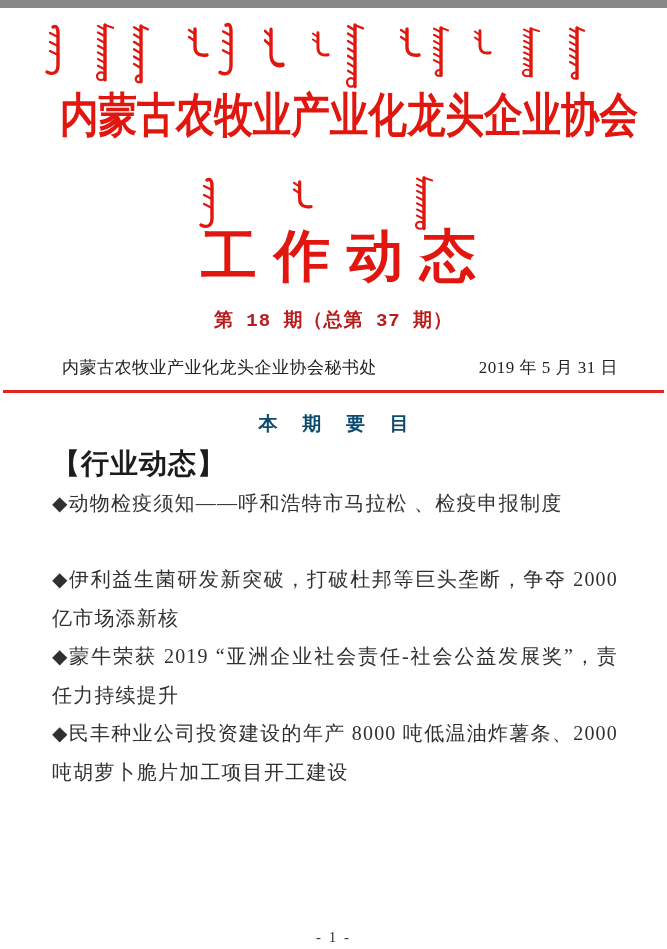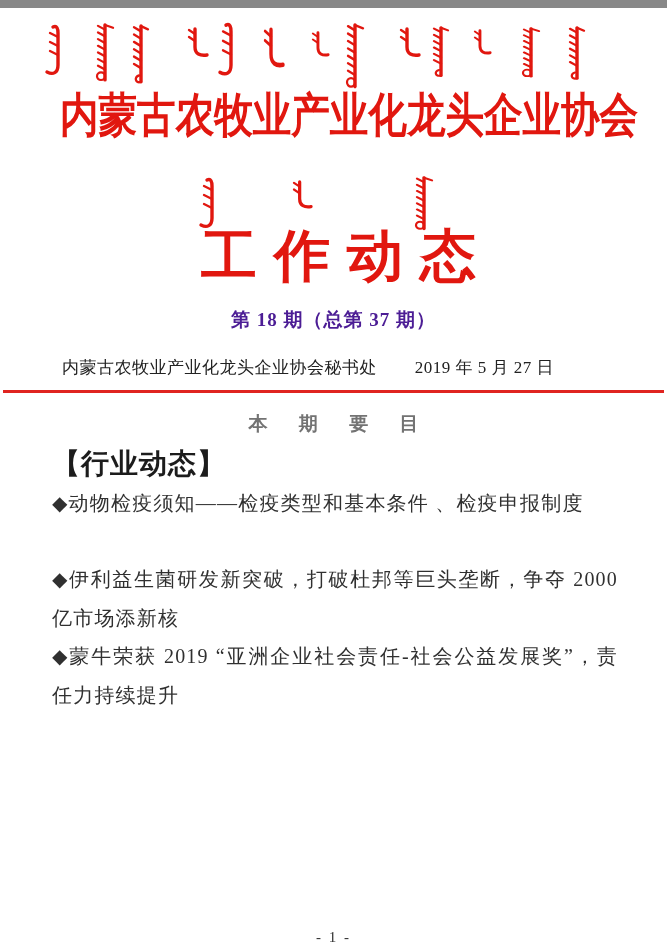--- a/index.html
+++ b/index.html
@@ -28,39 +28,39 @@
   }
   .bulletin-title{
     position:absolute;top:218px;left:0;right:0;
     text-align:center;font-size:56px;font-weight:bold;
     color:#e1170f;letter-spacing:17px;padding-left:27px;
     line-height:1.1;white-space:nowrap;
   }
   .issue-line{
     position:absolute;top:299px;left:0;right:0;
     text-align:center;font-size:19px;font-weight:bold;
-    color:#4c1d95;letter-spacing:1px;
-    font-family:Liberation Serif, serif;
+    color:#b91c1c;letter-spacing:1px;
+    font-family:Liberation Mono, monospace;
   }
   .pub-row{
     position:absolute;top:348px;left:0;right:0;
     display:flex;justify-content:space-between;align-items:baseline;
-    padding:0 113px 0 62px;
+    padding:0 49px 0 62px;
     font-size:17px;color:#222;letter-spacing:0.5px;
   }
   .red-rule{
     position:absolute;top:382px;left:3px;width:661px;height:3px;
     background:#e02420;
   }
   
   .toc-heading{
     position:absolute;top:403px;left:0;right:0;
     text-align:center;font-size:19px;font-weight:bold;
-    color:#737373;letter-spacing:10px;padding-left:10px;
-    font-family:Liberation Mono, monospace;
+    color:#0c4a6e;letter-spacing:10px;padding-left:10px;
+    font-family:Liberation Serif, serif;
   }
   .toc{
     position:absolute;top:437px;left:52px;width:566px;
     font-size:20px;line-height:38.5px;letter-spacing:1.2px;
     color:#303030;
   }
   .sec-title{
     margin:0;font-size:28px;font-weight:bold;line-height:38.5px;
     color:#1c1c1c;letter-spacing:1px;
     font-family:"Liberation Sans","DejaVu Sans",sans-serif;
@@ -125,32 +125,33 @@
     <use href="#mgC" transform="translate(96,4) scale(0.95)"></use>
     <use href="#mgD" transform="translate(218,0) scale(1,0.88)"></use>
   </svg>
 
   <div class="bulletin-title">工作动态</div>
 
   <div class="issue-line">第 18 期（总第 37 期）</div>
 
   <div class="pub-row">
     <span>内蒙古农牧业产业化龙头企业协会秘书处</span>
-    <span>2019 年 5 月 27 日</span>
+    <span>2019 年 5 月 31 日</span>
   </div>
 
   <div class="red-rule"></div>
 
   <div class="toc-heading">本 期 要 目</div>
 
   <div class="toc">
     <h3 class="sec-title">【行业动态】</h3>
-    <p>◆动物检疫须知——检疫类型和基本条件 、检疫申报制度</p>
+    <p>◆动物检疫须知——呼和浩特市马拉松 、检疫申报制度</p>
 
     <div class="toc-spacer"></div>
 
     <p>◆伊利益生菌研发新突破，打破杜邦等巨头垄断，争夺 2000 亿市场添新核</p>
     <p>◆蒙牛荣获 2019 “亚洲企业社会责任-社会公益发展奖”，责任力持续提升</p>
+    <p>◆民丰种业公司投资建设的年产 8000 吨低温油炸薯条、2000 吨胡萝卜脆片加工项目开工建设</p>
   </div>
 
   <div class="page-number">- 1 -</div>
 
 </div>
 
 </body></html>

